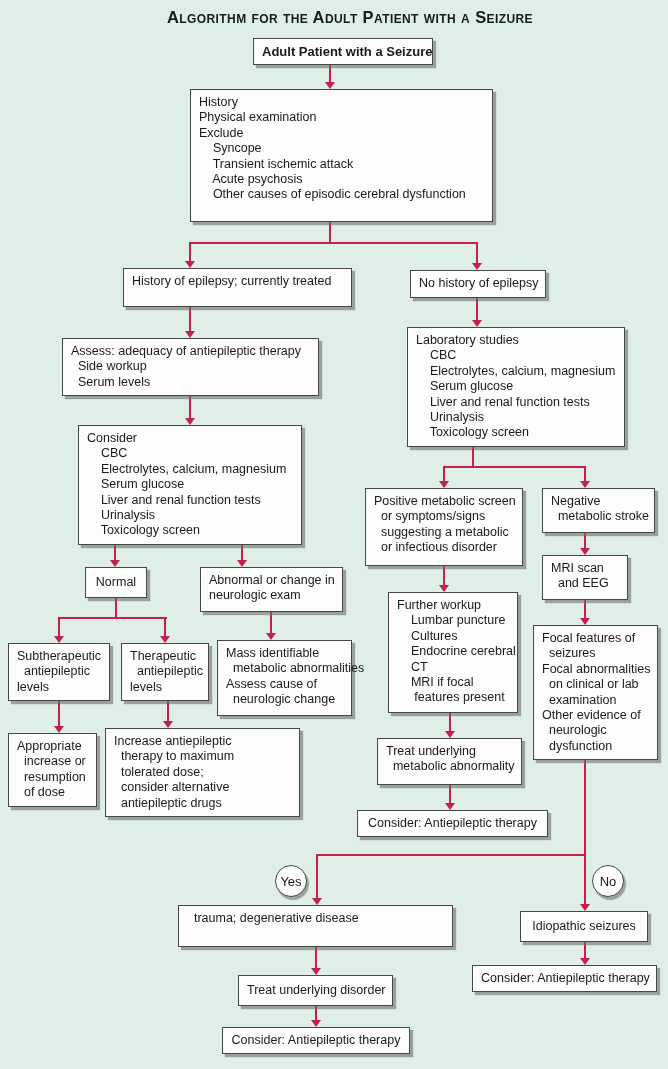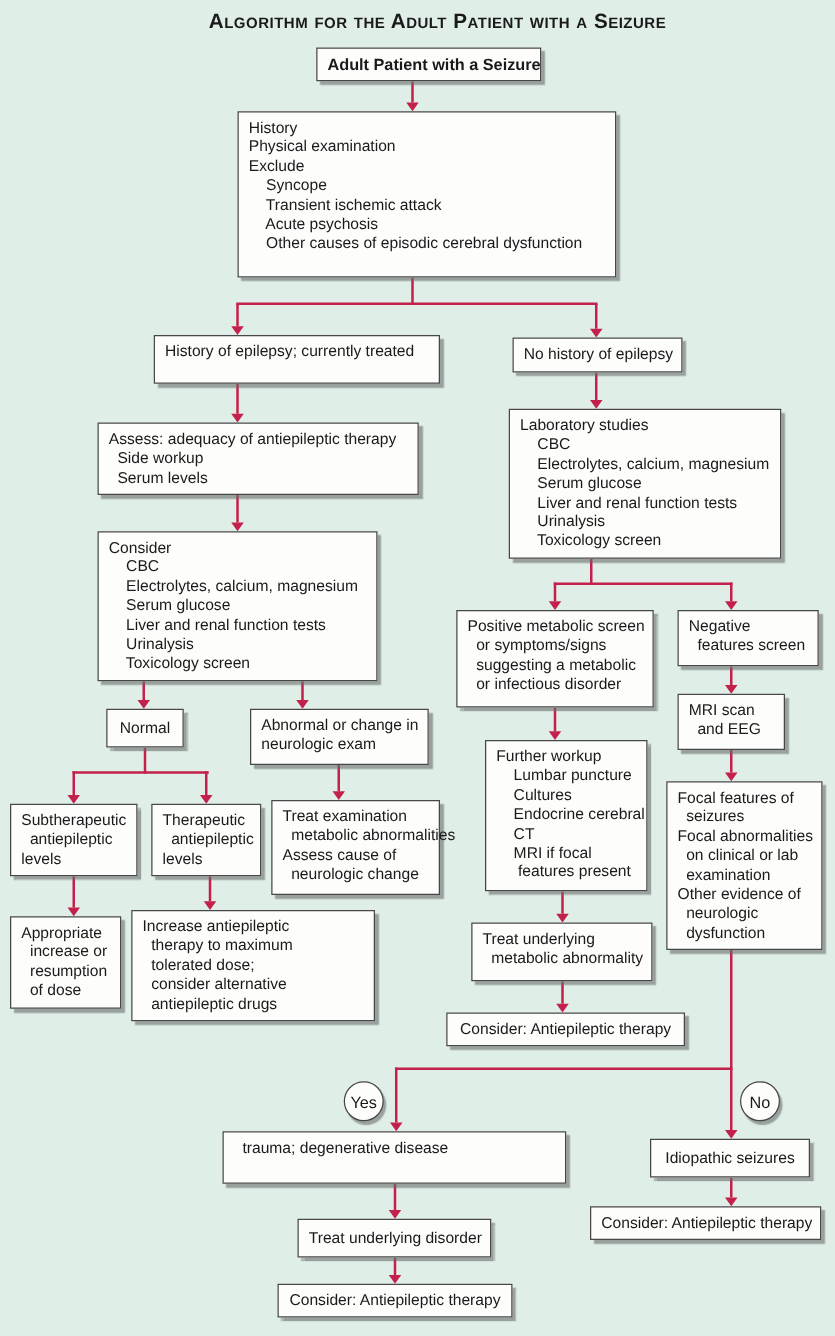--- a/index.html
+++ b/index.html
@@ -149,21 +149,21 @@
     </div>
 
   <div class="box" style="left:123px;top:268px;width:229px;min-height:39px">
       <div class="tl">History of epilepsy; currently treated</div>
     </div>
 
   <div class="box center" style="left:410px;top:270px;width:136px;min-height:28px">
       <div class="tl">No history of epilepsy</div>
     </div>
 
-  <div class="box" style="left:78px;top:338px;width:257px;min-height:55px">
+  <div class="box" style="left:62px;top:338px;width:257px;min-height:55px">
       <div class="tl">Assess: adequacy of antiepileptic therapy</div>
       <div class="tl">  Side workup</div>
       <div class="tl">  Serum levels</div>
     </div>
 
   <div class="box" style="left:78px;top:425px;width:224px;min-height:111px">
       <div class="tl">Consider</div>
       <div class="tl">    CBC</div>
       <div class="tl">    Electrolytes, calcium, magnesium</div>
       <div class="tl">    Serum glucose</div>
@@ -187,21 +187,21 @@
       <div class="tl">levels</div>
     </div>
 
   <div class="box" style="left:121px;top:643px;width:88px;min-height:57px">
       <div class="tl">Therapeutic</div>
       <div class="tl">  antiepileptic</div>
       <div class="tl">levels</div>
     </div>
 
   <div class="box" style="left:217px;top:640px;width:135px;min-height:76px">
-      <div class="tl">Treat examination</div>
+      <div class="tl">Mass identifiable</div>
       <div class="tl">  metabolic abnormalities</div>
       <div class="tl">Assess cause of</div>
       <div class="tl">  neurologic change</div>
     </div>
 
   <div class="box" style="left:8px;top:733px;width:89px;min-height:70px">
       <div class="tl">Appropriate</div>
       <div class="tl">  increase or</div>
       <div class="tl">  resumption</div>
       <div class="tl">  of dose</div>
@@ -227,21 +227,21 @@
 
   <div class="box" style="left:365px;top:488px;width:158px;min-height:78px">
       <div class="tl">Positive metabolic screen</div>
       <div class="tl">  or symptoms/signs</div>
       <div class="tl">  suggesting a metabolic</div>
       <div class="tl">  or infectious disorder</div>
     </div>
 
   <div class="box" style="left:542px;top:488px;width:113px;min-height:45px">
       <div class="tl">Negative</div>
-      <div class="tl">  features screen</div>
+      <div class="tl">  metabolic stroke</div>
     </div>
 
   <div class="box" style="left:542px;top:555px;width:86px;min-height:45px">
       <div class="tl">MRI scan</div>
       <div class="tl">  and EEG</div>
     </div>
 
   <div class="box" style="left:388px;top:592px;width:130px;min-height:121px">
       <div class="tl">Further workup</div>
       <div class="tl">    Lumbar puncture</div>

